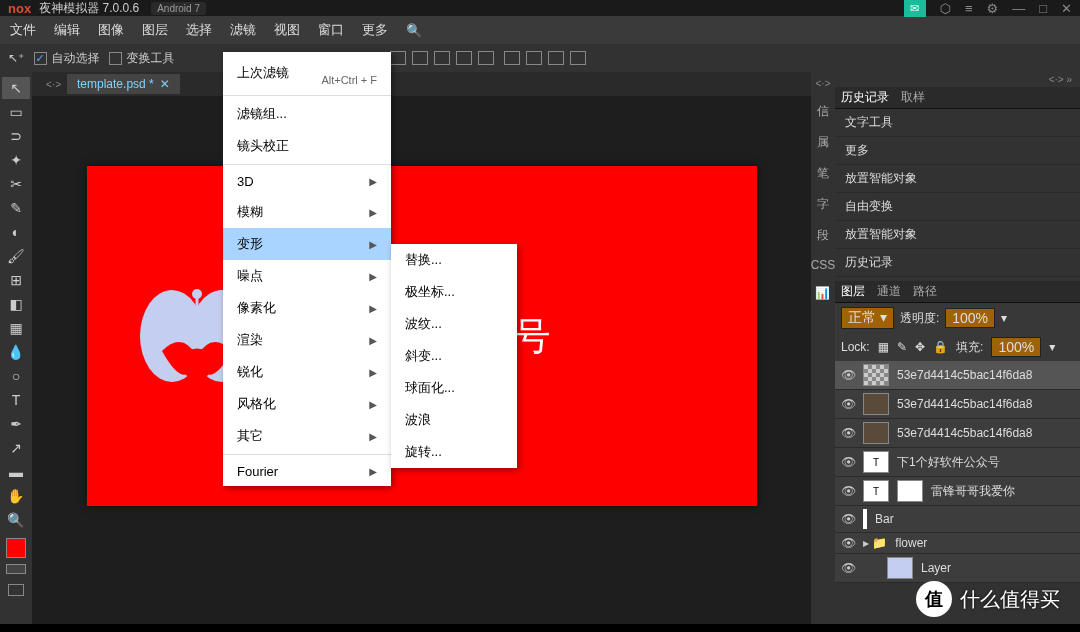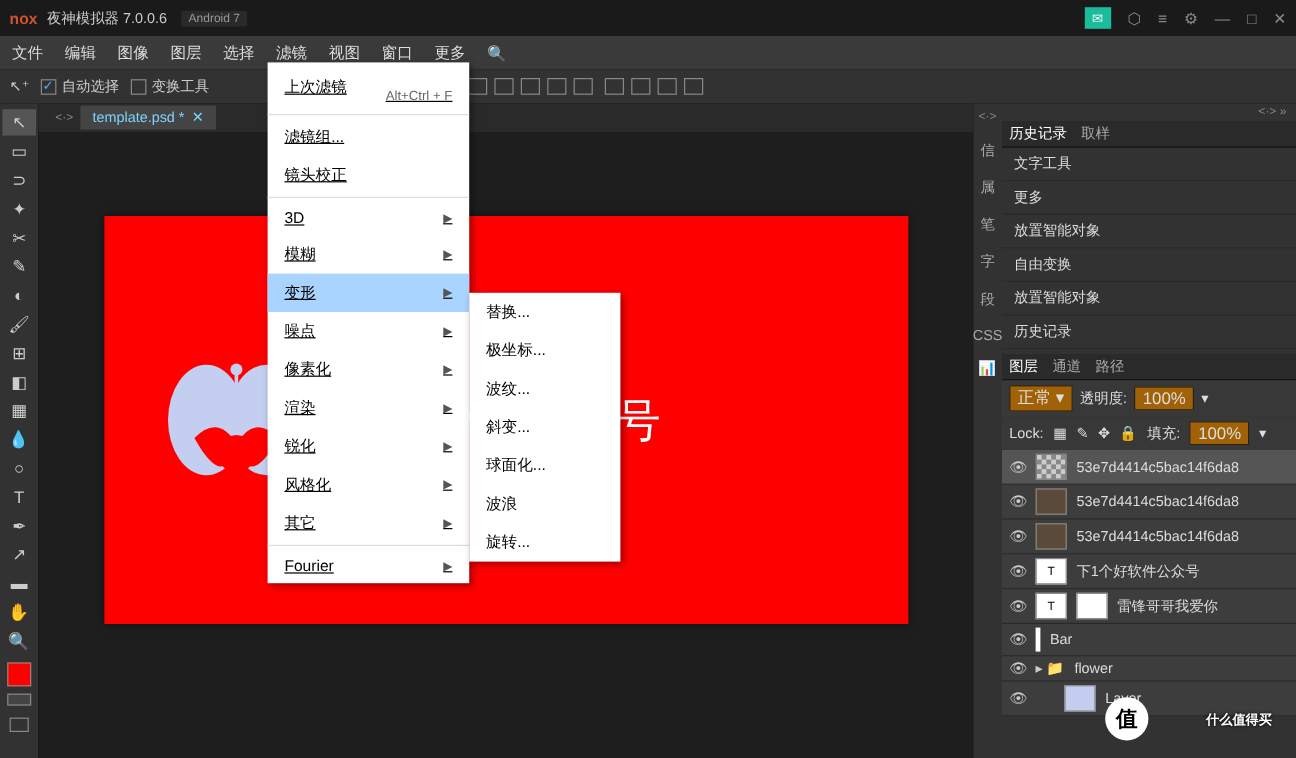--- a/index.html
+++ b/index.html
@@ -1,17 +1,17 @@
 <!DOCTYPE html>
 <html><head>
 <meta charset="utf-8">
 <style>
 * { margin: 0; padding: 0; box-sizing: border-box; font-family: "Microsoft YaHei", sans-serif; }
 body { width: 1080px; height: 632px; background: #000; overflow: hidden; }
-.titlebar { height: 30px; background: #1a1a1a; display: flex; align-items: center; padding: 0 8px; color: #ccc; font-size: 12px; }
+.titlebar { height: 16px; background: #1a1a1a; display: flex; align-items: center; padding: 0 8px; color: #ccc; font-size: 12px; }
 .nox-logo { color: #d4532f; font-weight: bold; margin-right: 8px; font-size: 13px; }
 .android-badge { background: #2a2a2a; padding: 1px 6px; border-radius: 2px; font-size: 10px; margin-left: 12px; color: #999; }
 .win-controls { margin-left: auto; display: flex; gap: 14px; align-items: center; }
 .win-ctrl { color: #888; cursor: pointer; font-size: 13px; }
 .green-box { background: #1abc9c; width: 22px; height: 18px; display: flex; align-items: center; justify-content: center; color: #fff; font-size: 11px; }
 .menubar { height: 28px; background: #3a3a3a; display: flex; align-items: center; padding: 0 10px; gap: 18px; color: #ddd; font-size: 13px; }
 .menubar-item { cursor: pointer; }
 .optbar { height: 28px; background: #323232; display: flex; align-items: center; padding: 0 8px; gap: 10px; color: #ccc; font-size: 12px; }
 .checkbox { width: 13px; height: 13px; border: 1px solid #888; display: inline-block; vertical-align: middle; margin-right: 4px; }
 .checkbox.checked::after { content: "✓"; color: #5af; font-size: 11px; display: block; line-height: 10px; }
@@ -38,32 +38,32 @@
 .layers-opts { display: flex; align-items: center; padding: 4px 6px; gap: 6px; background: #383838; }
 .sel-box { background: #a16207; border: 1px solid #222; padding: 1px 6px; font-size: 14px; }
 .lock-row { padding: 4px 6px; display: flex; align-items: center; gap: 8px; background: #383838; }
 .layer-row { display: flex; align-items: center; padding: 3px 6px; gap: 8px; background: #3d3d3d; border-bottom: 1px solid #2a2a2a; cursor: pointer; }
 .layer-row.sel { background: #555; }
 .eye { width: 14px; text-align: center; color: #ccc; }
 .thumb { width: 26px; height: 22px; background: #666; border: 1px solid #888; display: flex; align-items: center; justify-content: center; font-size: 10px; }
 .thumb.checker { background: repeating-conic-gradient(#888 0 25%, #ccc 0 50%) 0 0/8px 8px; }
 .layer-name { flex: 1; overflow: hidden; text-overflow: ellipsis; white-space: nowrap; }
 .dropdown { position: absolute; background: #fff; color: #000; box-shadow: 2px 2px 6px rgba(0,0,0,.4); font-size: 13px; z-index: 100; }
-.menu1 { left: 223px; top: 52px; width: 168px; text-decoration: underline; }
+.menu1 { left: 223px; top: 52px; width: 168px; }
 .menu2 { left: 391px; top: 244px; width: 126px; }
 .dd-item { padding: 7px 14px; cursor: pointer; display: flex; justify-content: space-between; align-items: center; }
 .dd-item.hover { background: #a8d4ff; }
 .dd-sep { border-bottom: 1px solid #ddd; margin: 2px 0; }
 .dd-arrow { color: #555; font-size: 10px; }
 .shortcut { color: #666; font-size: 11px; margin-top: 15px; }
 .icon-row { display: flex; gap: 6px; }
 .mini-icon { width: 16px; height: 14px; border: 1px solid #888; }
 .watermark { position: absolute; right: 20px; bottom: 15px; display: flex; align-items: center; gap: 8px; color: #fff; z-index: 200; }
 .wm-circle { width: 36px; height: 36px; border-radius: 50%; background: #fff; color: #000; display: flex; align-items: center; justify-content: center; font-weight: bold; font-size: 18px; }
-.wm-text { font-size: 11px; font-weight: bold; text-shadow: 0 0 3px #000; margin-left: 40px; }
+.wm-text { font-size: 20px; font-weight: normal; text-shadow: 0 0 3px #000; }
 </style>
 </head>
 <body>
 
 <div class="titlebar">
   <span class="nox-logo">nox</span>
   <span>夜神模拟器 7.0.0.6</span>
   <span class="android-badge">Android 7</span>
   <div class="win-controls">
     <span class="green-box">✉</span>

